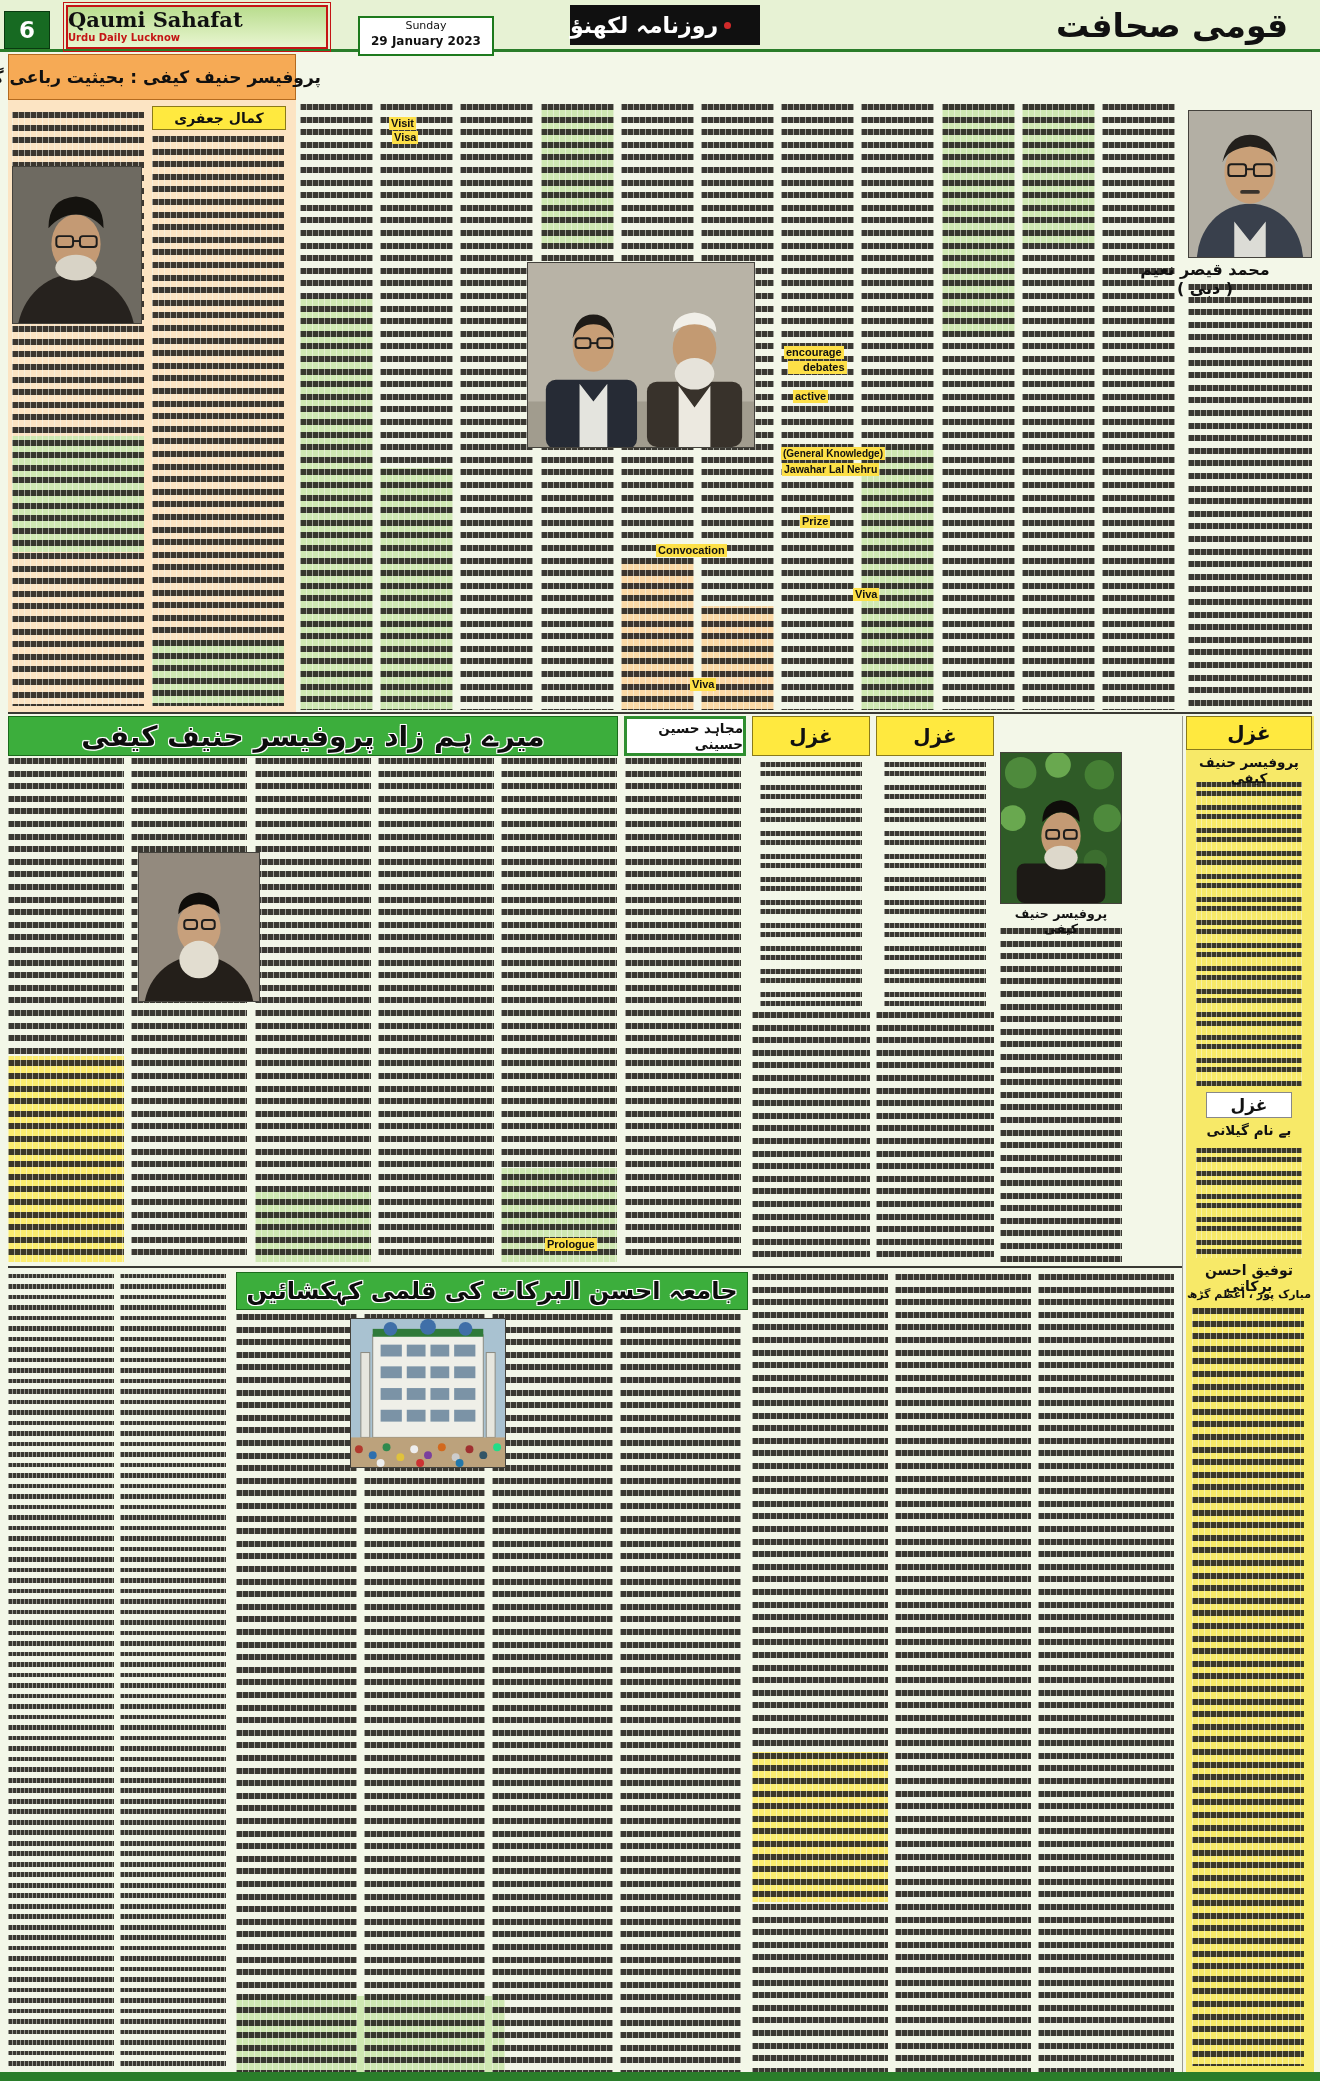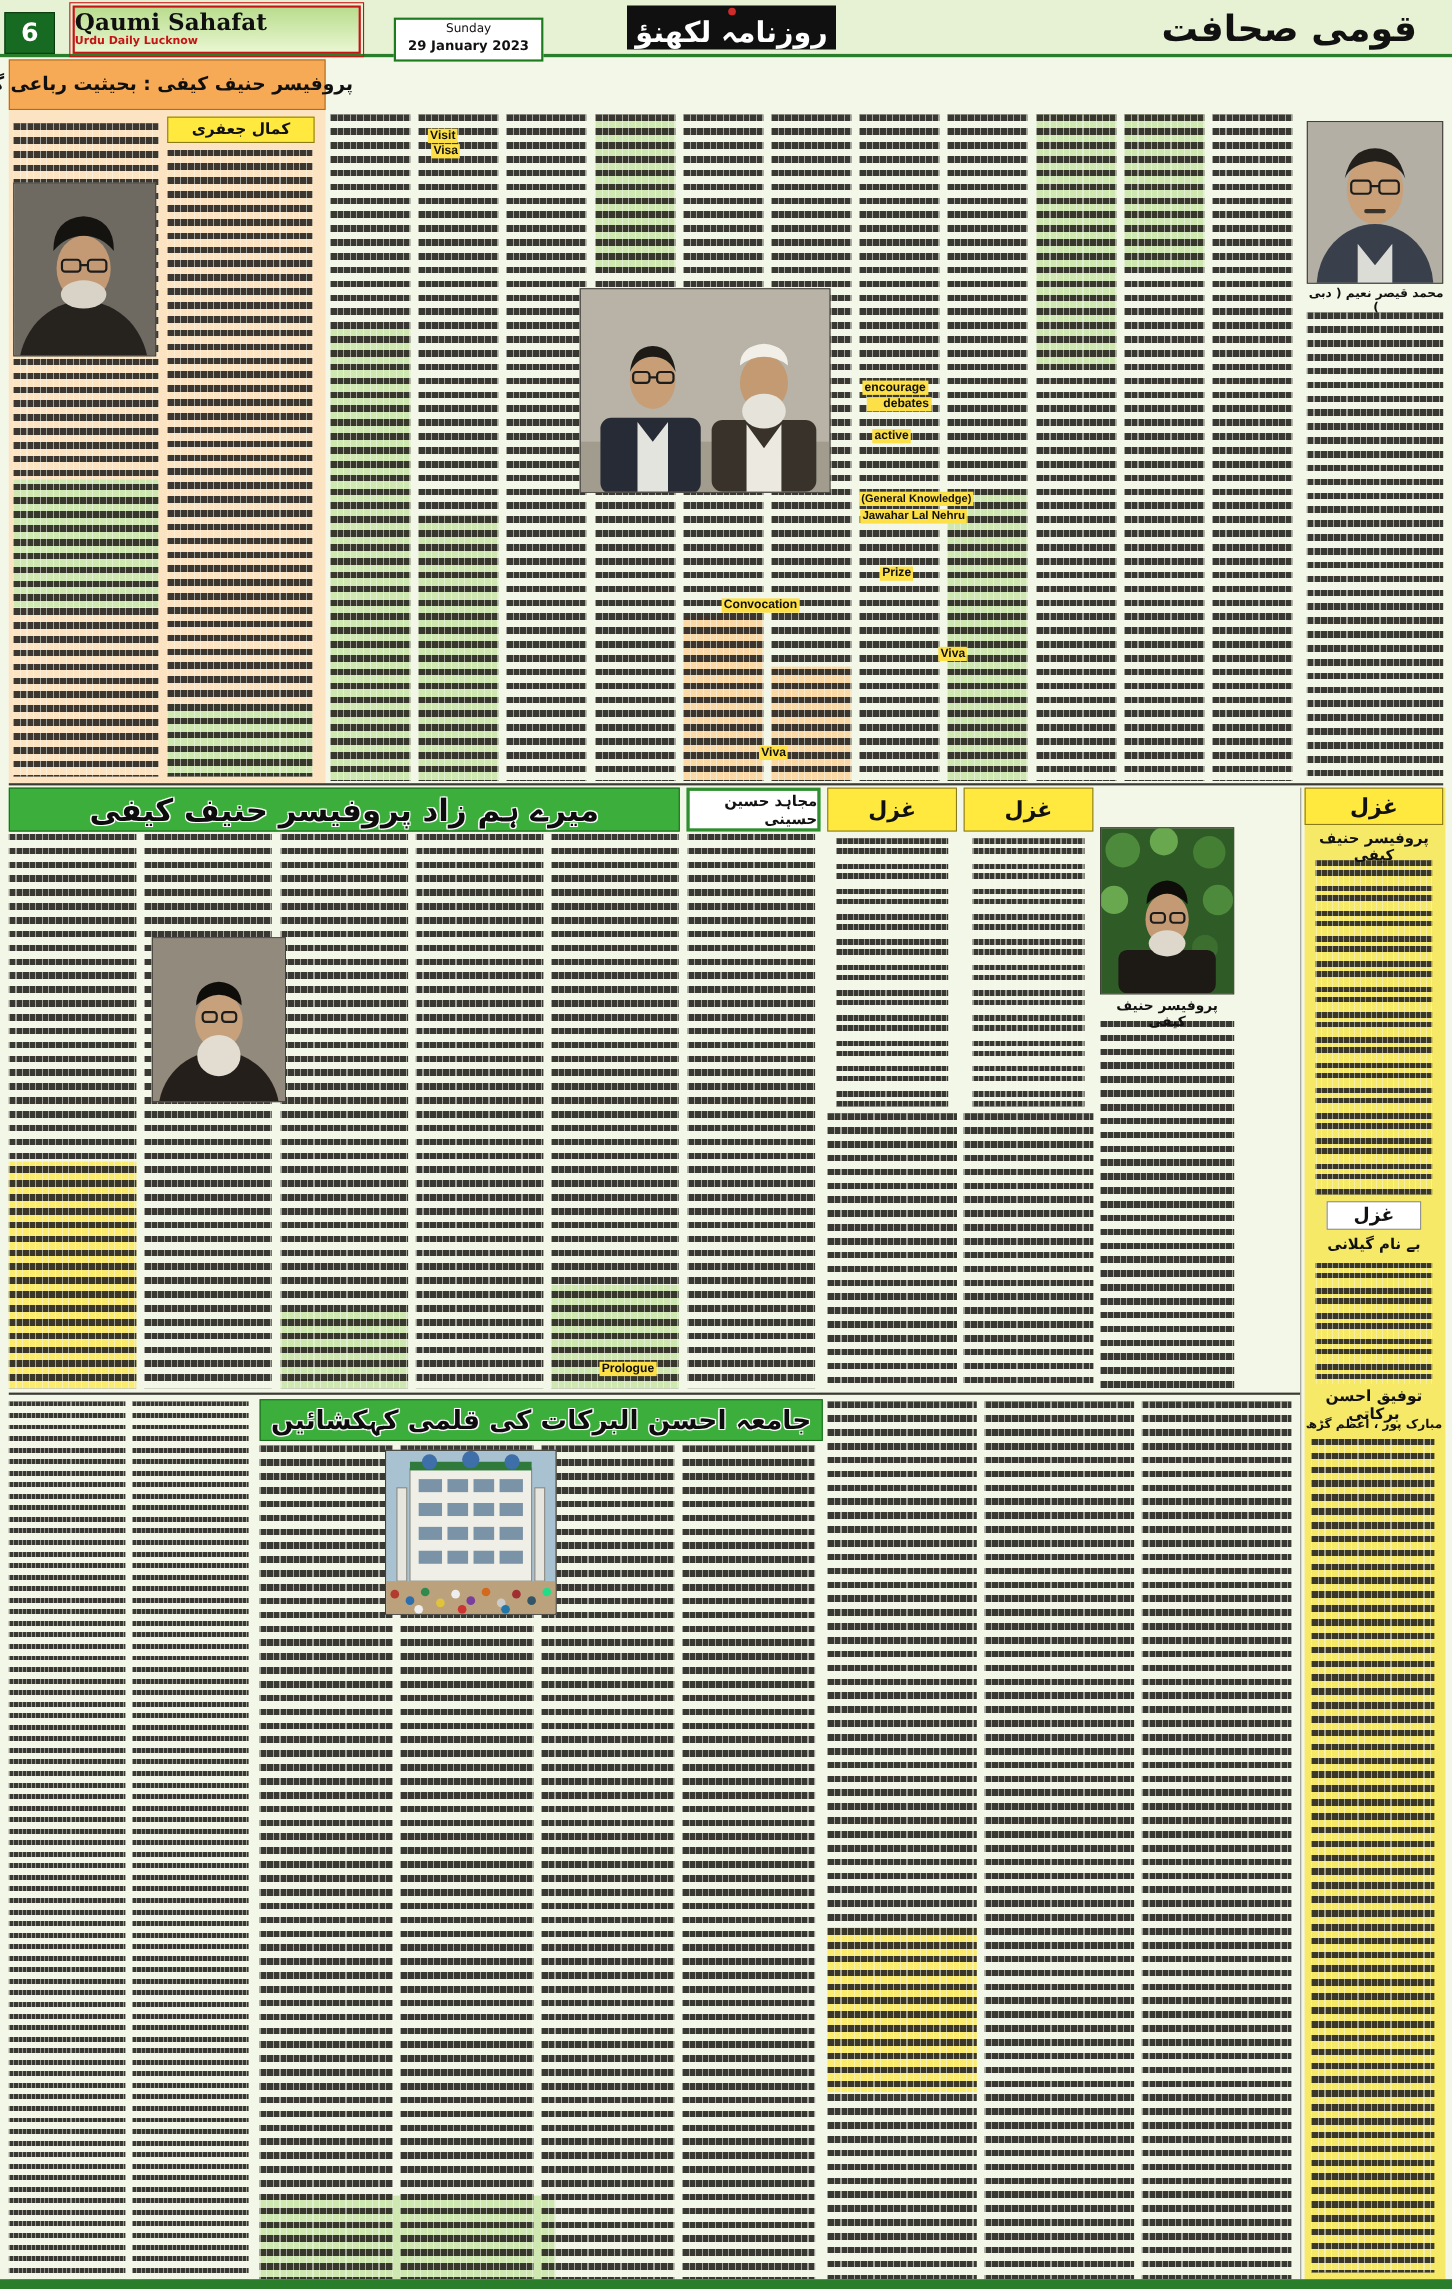--- a/index.html
+++ b/index.html
@@ -14,21 +14,21 @@
     color:#fff;font-weight:bold;font-size:23px;display:flex;align-items:center;justify-content:center;z-index:4;}
   .masthead{position:absolute;left:66px;top:5px;width:258px;height:40px;background:linear-gradient(#b9dd8e,#e9f6d1);
     border:2px solid #c41414;outline:1px solid #c41414;outline-offset:2px;text-align:left;z-index:4;}
   .mh-title{font-family:"DejaVu Serif",serif;font-weight:bold;font-size:21px;line-height:25px;color:#101010;}
   .mh-sub{font-size:10px;font-weight:bold;color:#c41414;line-height:12px;}
   .datebox{position:absolute;left:358px;top:16px;width:132px;height:36px;background:#fff;border:2px solid #1d7a1d;
     text-align:center;z-index:4;}
   .db-day{font-size:11px;line-height:15px;}
   .db-date{font-size:12px;font-weight:bold;line-height:16px;}
   .nameplate{position:absolute;left:570px;top:5px;width:190px;height:40px;background:#101010;color:#fff;
-    display:flex;align-items:center;justify-content:flex-end;font-weight:bold;font-size:26px;direction:rtl;z-index:4;flex-direction:column;}
+    display:flex;align-items:center;justify-content:flex-end;font-weight:bold;font-size:22px;direction:rtl;z-index:4;}
   .np-accent{display:inline-block;width:7px;height:7px;background:#d12a2a;border-radius:50%;margin:0 6px;}
   .section-title{position:absolute;left:1056px;top:6px;width:312px;height:40px;direction:rtl;text-align:left;
     font-weight:bold;font-size:33px;line-height:40px;padding-right:6px;box-sizing:border-box;z-index:4;}
   
   .banner{position:absolute;background:#3cae3c;border:1px solid #1b6b1b;color:#0d0d0d;font-weight:bold;
     display:flex;align-items:center;justify-content:center;direction:rtl;z-index:3;box-sizing:border-box;white-space:nowrap;}
   .halo{text-shadow:-1px -1px 0 #fff,1px -1px 0 #fff,-1px 1px 0 #fff,1px 1px 0 #fff,0 0 2px #fff;}
   .obox{position:absolute;background:#f6aa55;border:1px solid #b36a1f;color:#101010;font-weight:bold;
     display:flex;align-items:center;justify-content:center;direction:rtl;z-index:3;box-sizing:border-box;white-space:nowrap;}
   .ybox{position:absolute;background:#ffe93f;border:1px solid #8a7a1a;display:flex;align-items:center;justify-content:center;
@@ -106,21 +106,21 @@
       <ellipse cx="62" cy="62" rx="26" ry="32" fill="#c9a078"></ellipse>
       <path d="M34 52 Q40 24 62 24 Q84 24 90 52 Q84 38 62 36 Q40 38 34 52 Z" fill="#23201c"></path>
       <rect x="52" y="80" width="20" height="4" rx="2" fill="#3a332c"></rect>
       <g stroke="#1c1c1c" stroke-width="2" fill="none">
         <rect x="40" y="54" width="18" height="12" rx="3"></rect>
         <rect x="66" y="54" width="18" height="12" rx="3"></rect>
         <line x1="58" y1="59" x2="66" y2="59"></line>
       </g>
     </svg>
   </div>
-  <div class="cap" style="left:1186px;top:260px;width:130px;font-size:11px;" dir="rtl">محمد قیصر نعیم ( دبی )</div>
+  <div class="cap" style="left:1140px;top:260px;width:130px;font-size:16px;" dir="rtl">محمد قیصر نعیم ( دبی )</div>
 
   <div class="photo" style="left:527px;top:262px;width:228px;height:186px;">
     <svg viewBox="0 0 228 186" preserveAspectRatio="none">
       <rect width="228" height="186" fill="#b8b3a6"></rect>
       <rect y="140" width="228" height="46" fill="#a19c8e"></rect>
       <rect x="18" y="118" width="92" height="70" rx="10" fill="#262b35"></rect>
       <polygon points="52,122 66,140 80,122 80,186 52,186" fill="#e4e4de"></polygon>
       <ellipse cx="66" cy="84" rx="21" ry="26" fill="#c79e76"></ellipse>
       <path d="M45 76 Q48 52 66 52 Q84 52 87 76 Q80 62 66 62 Q52 62 45 76 Z" fill="#1e1b17"></path>
       <g stroke="#1c1c1c" stroke-width="2" fill="none">

